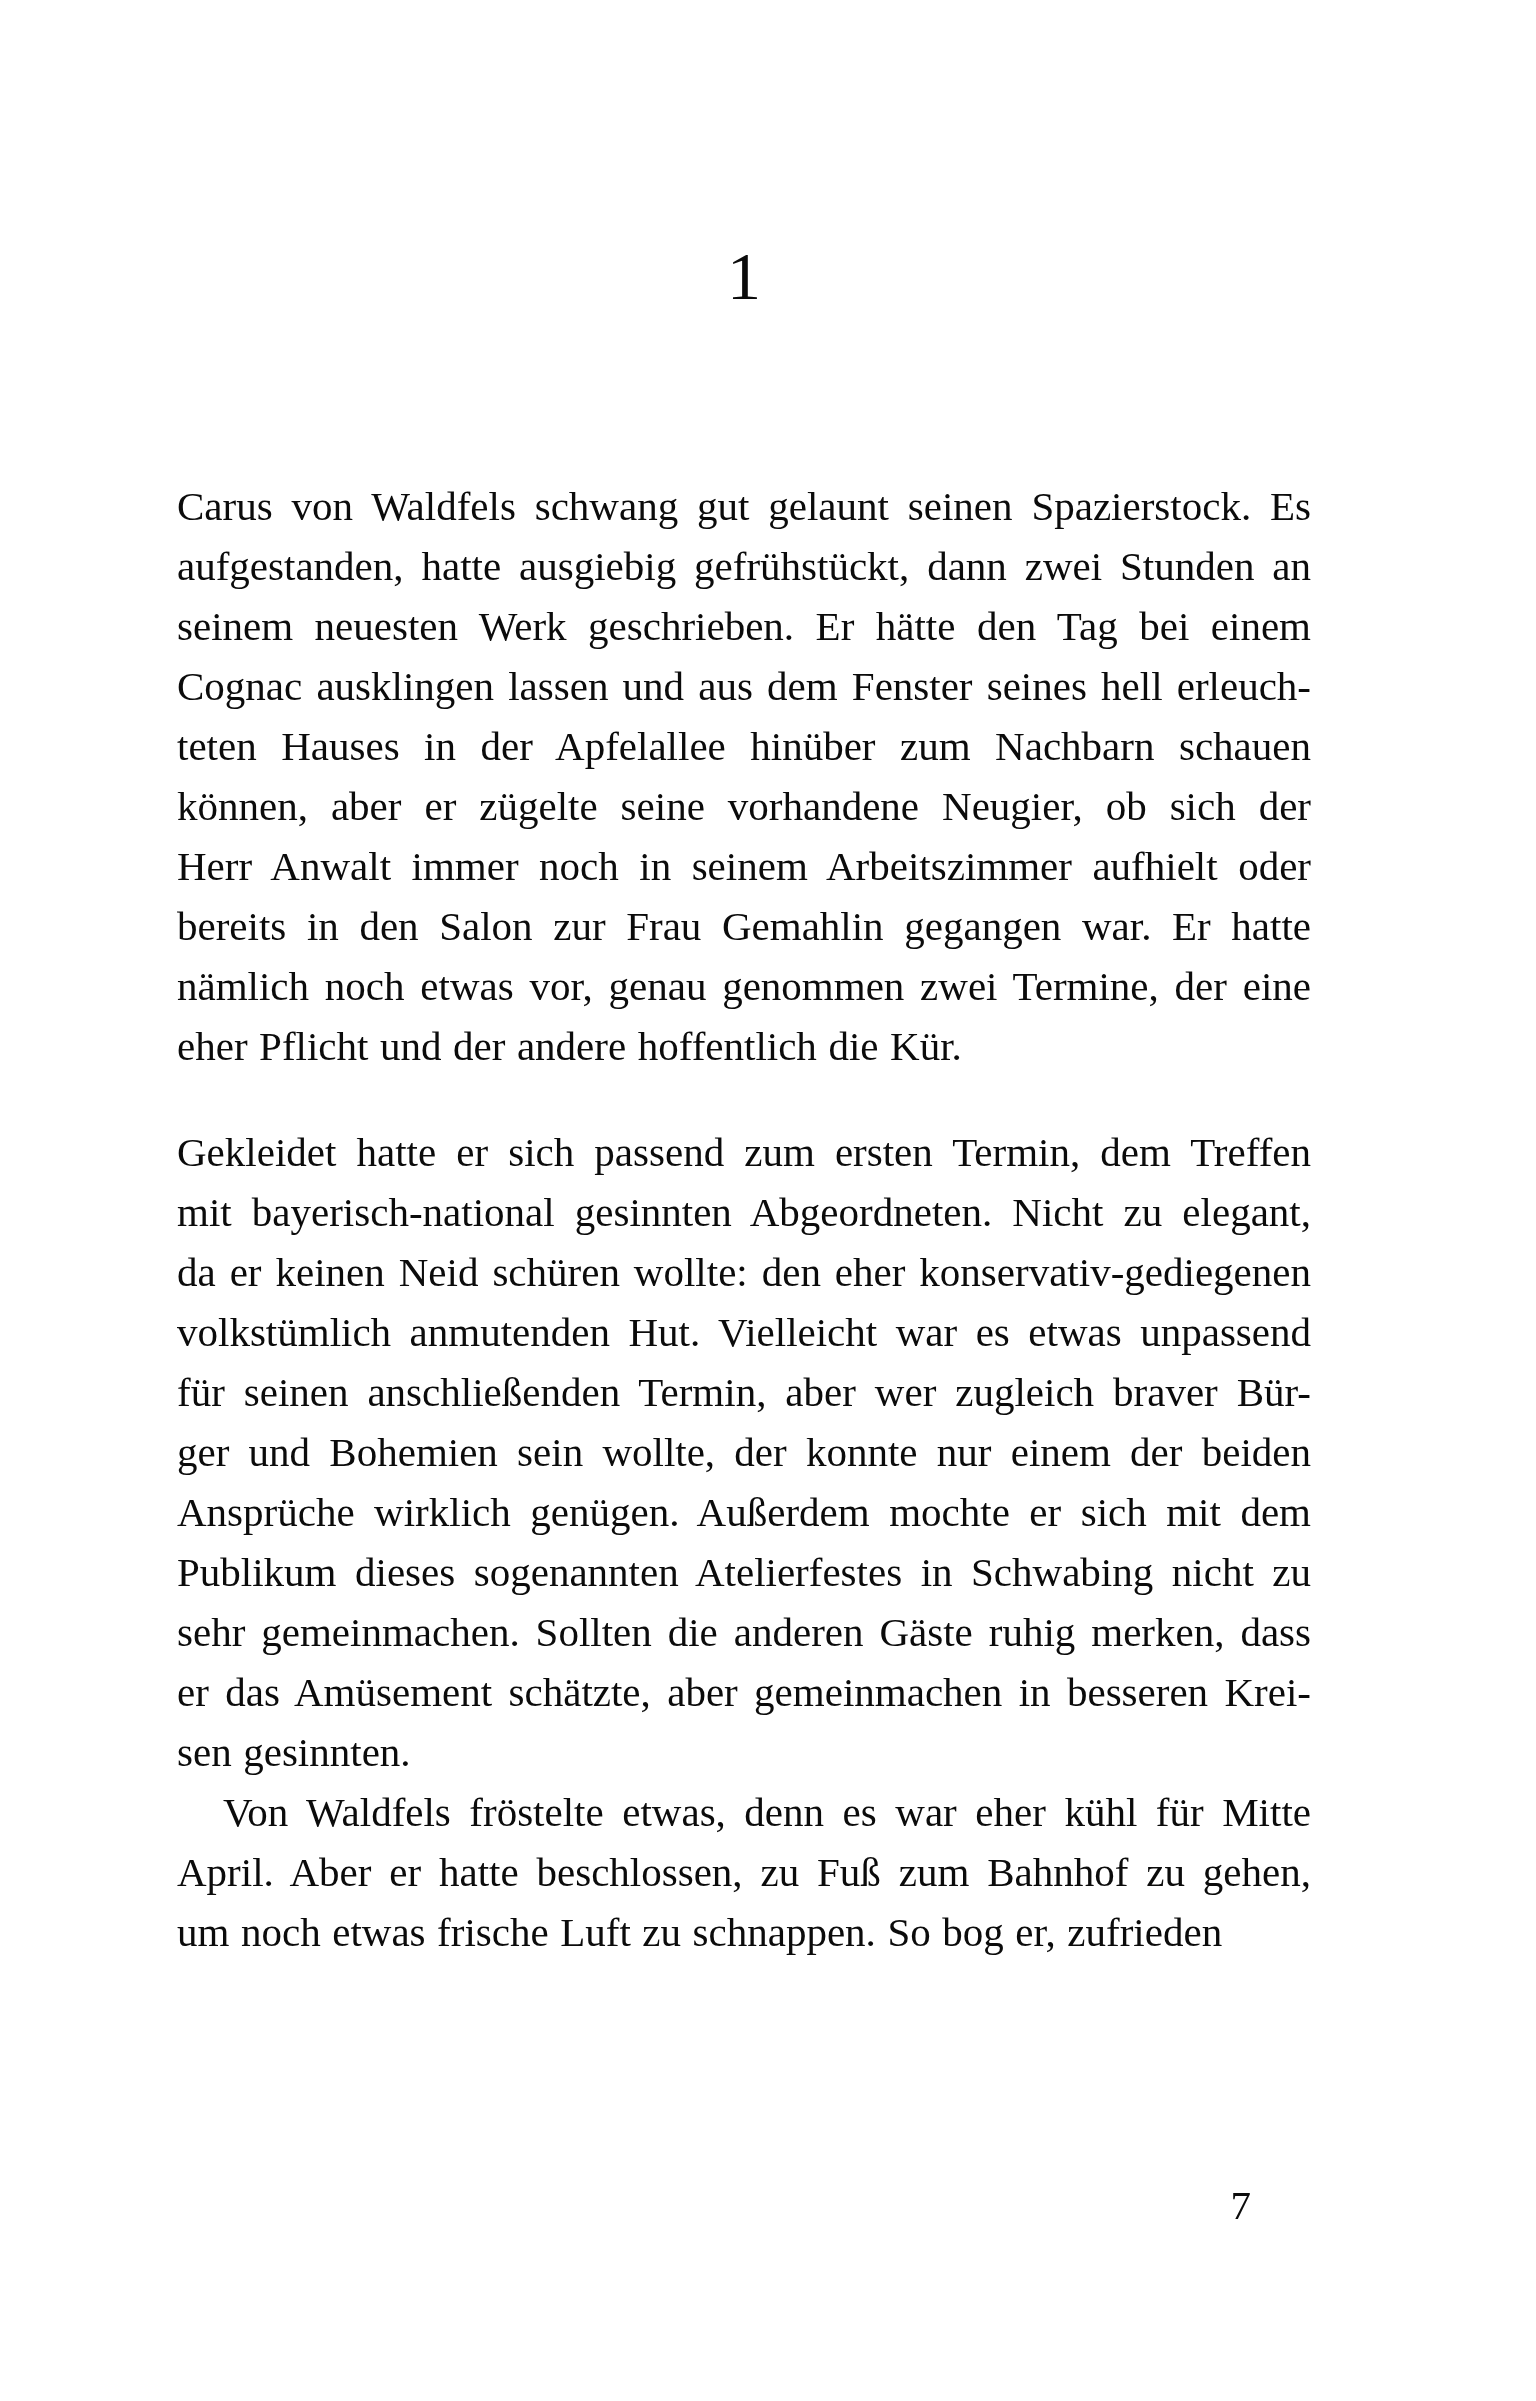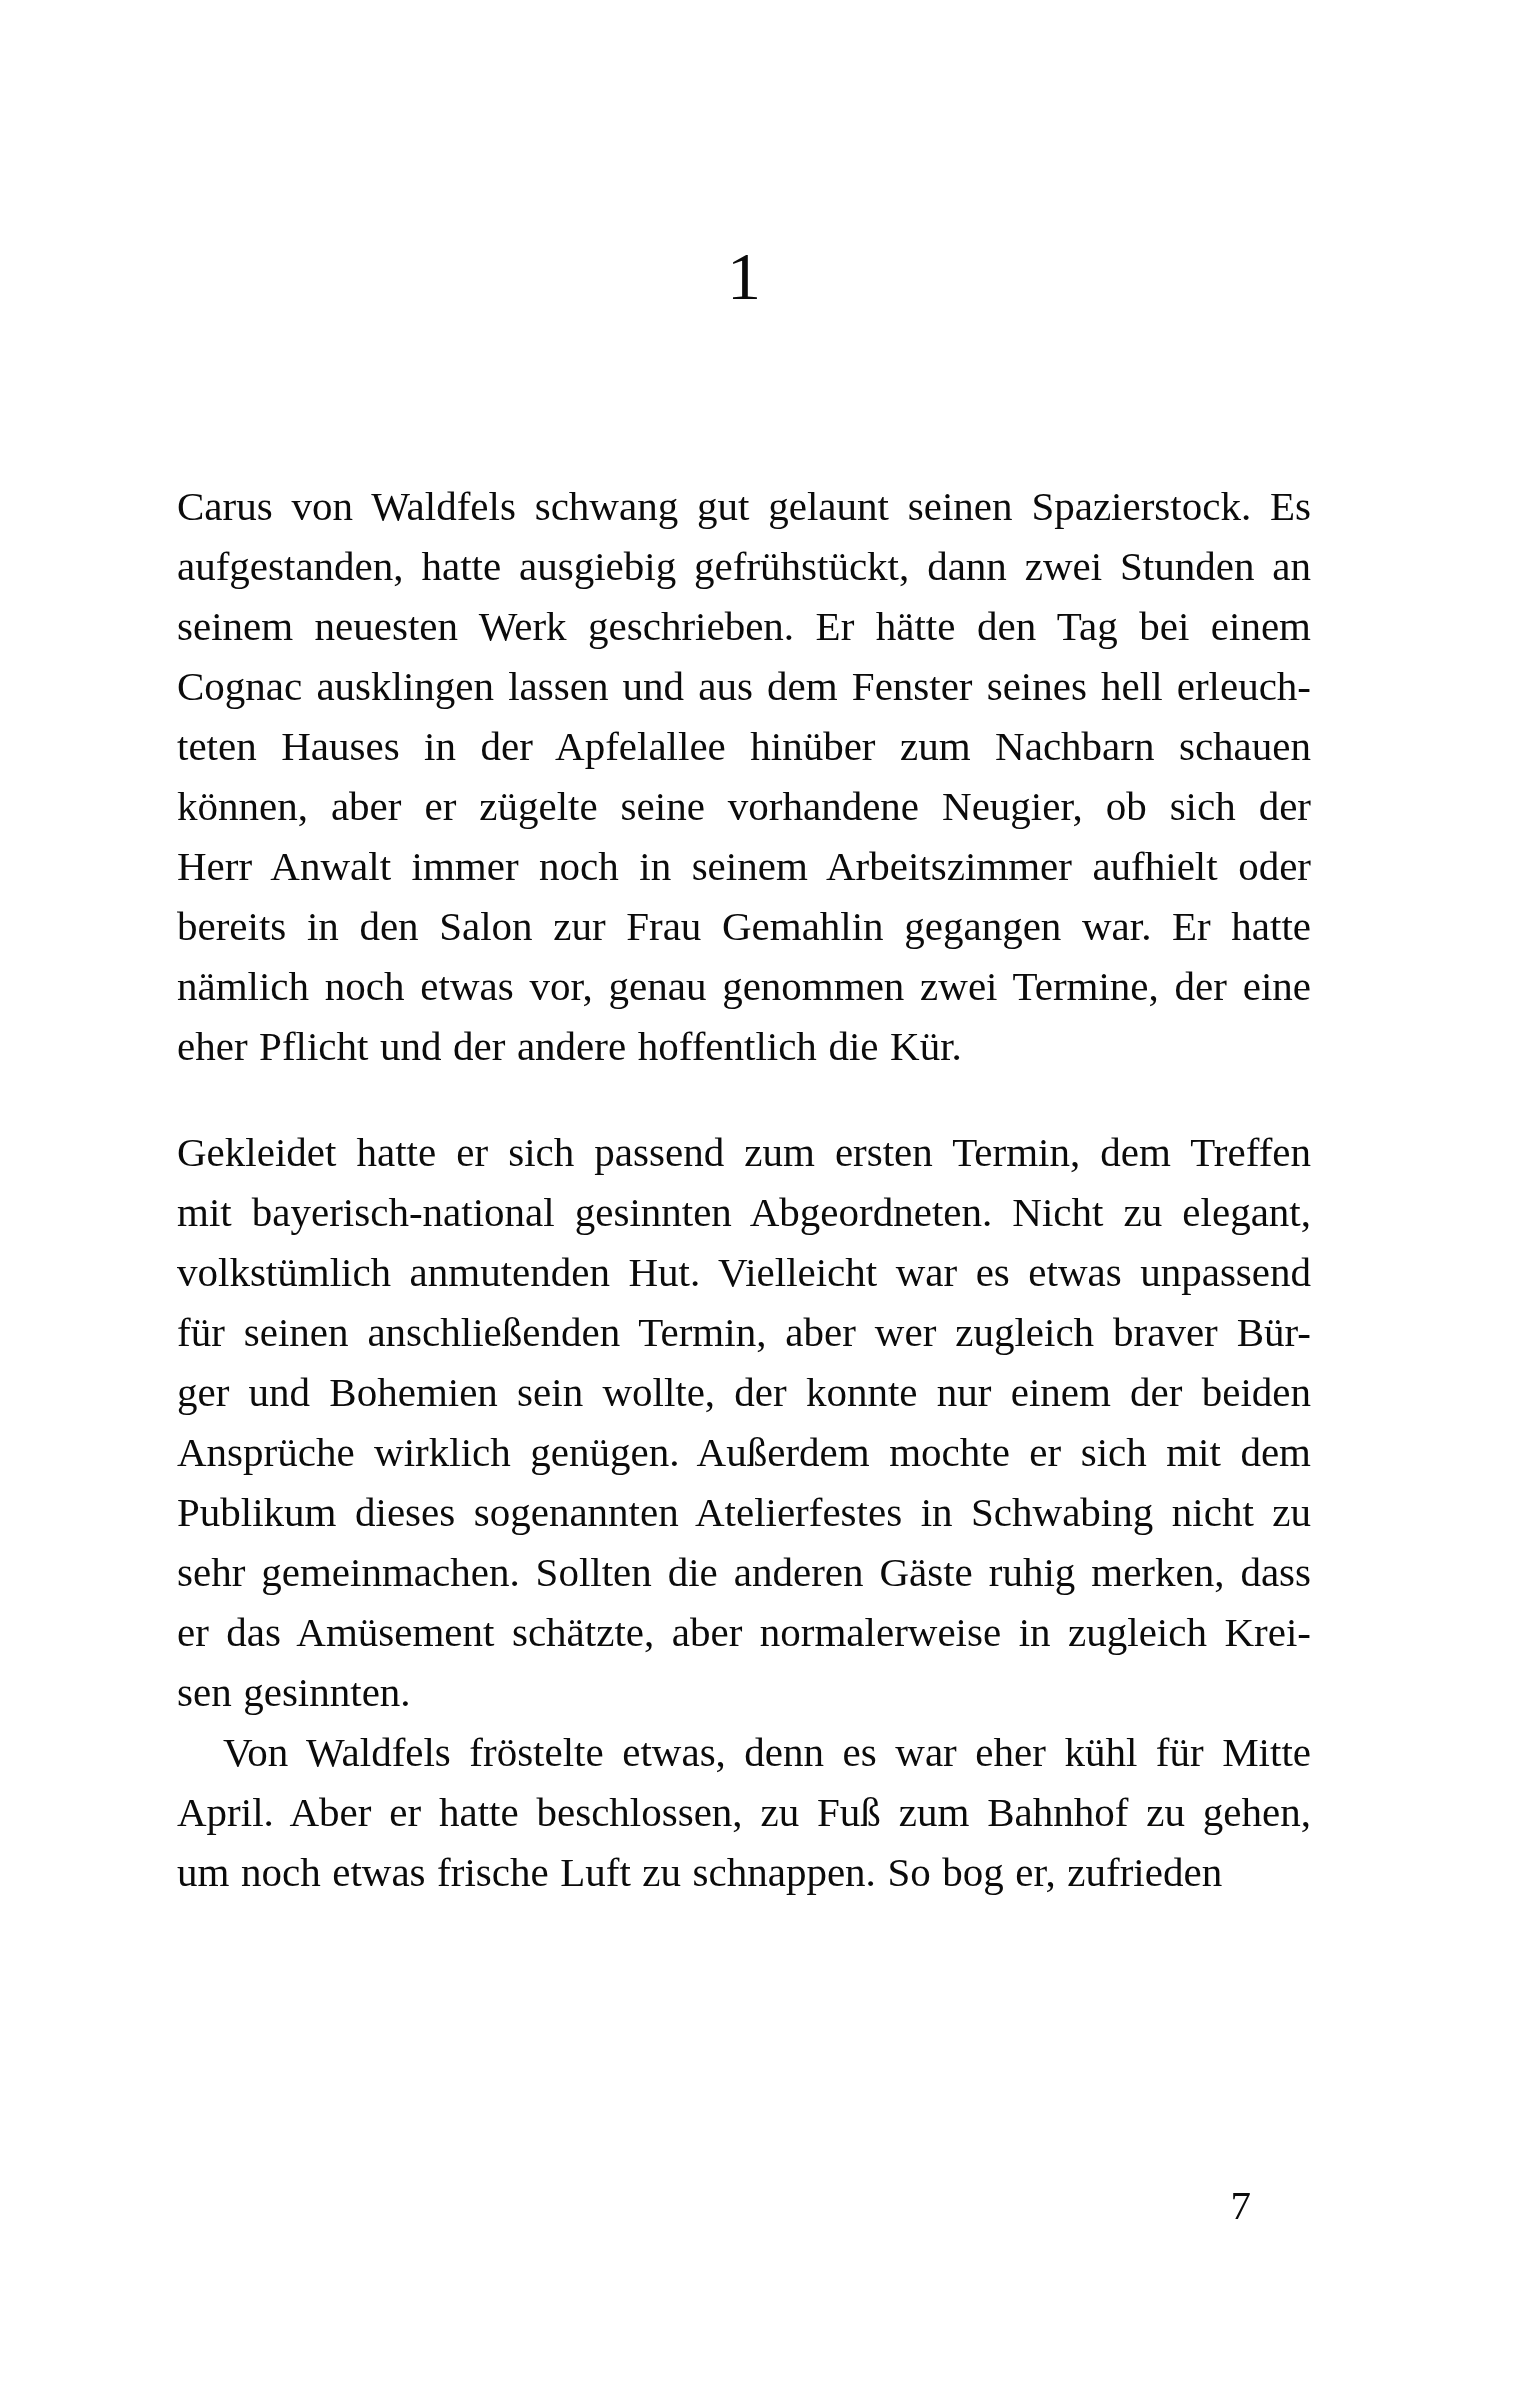--- a/index.html
+++ b/index.html
@@ -78,27 +78,28 @@
         <div class="line">teten Hauses in der Apfelallee hinüber zum Nachbarn schauen</div>
         <div class="line">können, aber er zügelte seine vorhandene Neugier, ob sich der</div>
         <div class="line">Herr Anwalt immer noch in seinem Arbeitszimmer aufhielt oder</div>
         <div class="line">bereits in den Salon zur Frau Gemahlin gegangen war. Er hatte</div>
         <div class="line">nämlich noch etwas vor, genau genommen zwei Termine, der eine</div>
         <div class="line last">eher Pflicht und der andere hoffentlich die Kür.</div>
       </div>
       <div class="para space-before">
         <div class="line">Gekleidet hatte er sich passend zum ersten Termin, dem Treffen</div>
         <div class="line">mit bayerisch-national gesinnten Abgeordneten. Nicht zu elegant,</div>
+        <div class="line">da er keinen Neid schüren wollte: den eher konservativ-gediegenen</div>
         <div class="line">volkstümlich anmutenden Hut. Vielleicht war es etwas unpassend</div>
         <div class="line">für seinen anschließenden Termin, aber wer zugleich braver Bür-</div>
         <div class="line">ger und Bohemien sein wollte, der konnte nur einem der beiden</div>
         <div class="line">Ansprüche wirklich genügen. Außerdem mochte er sich mit dem</div>
         <div class="line">Publikum dieses sogenannten Atelierfestes in Schwabing nicht zu</div>
         <div class="line">sehr gemeinmachen. Sollten die anderen Gäste ruhig merken, dass</div>
-        <div class="line">er das Amüsement schätzte, aber normalerweise in zugleich Krei-</div>
+        <div class="line">er das Amüsement schätzte, aber gemeinmachen in besseren Krei-</div>
         <div class="line last">sen gesinnten.</div>
       </div>
       <div class="para">
         <div class="line indent">Von Waldfels fröstelte etwas, denn es war eher kühl für Mitte</div>
         <div class="line">April. Aber er hatte beschlossen, zu Fuß zum Bahnhof zu gehen,</div>
         <div class="line last">um noch etwas frische Luft zu schnappen. So bog er, zufrieden</div>
       </div>
     </div>
 
   <div class="page-number">7</div>

